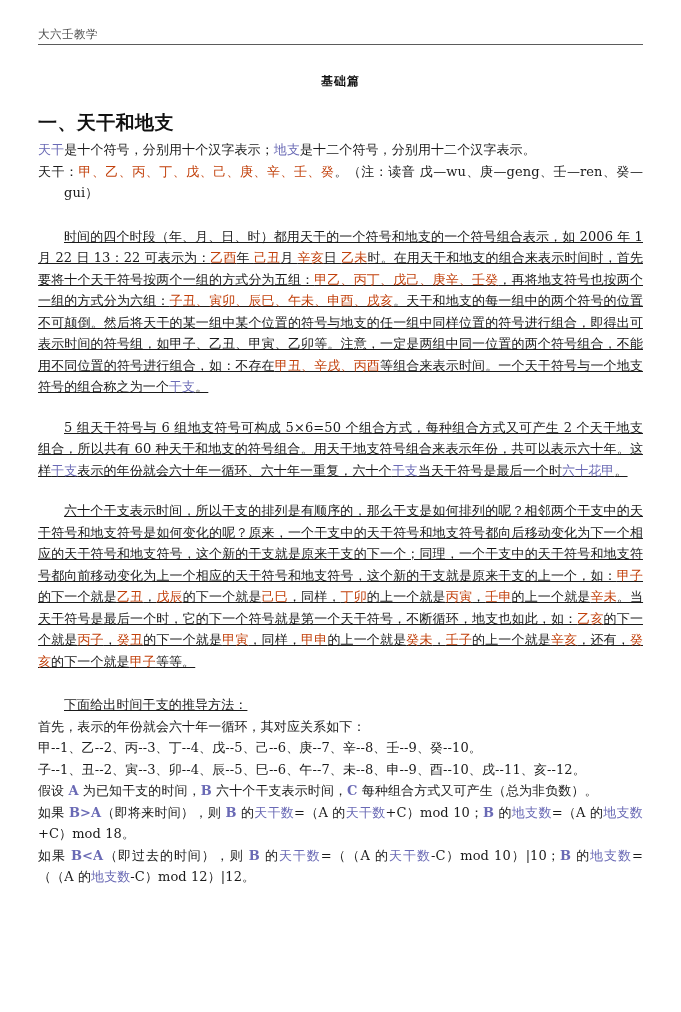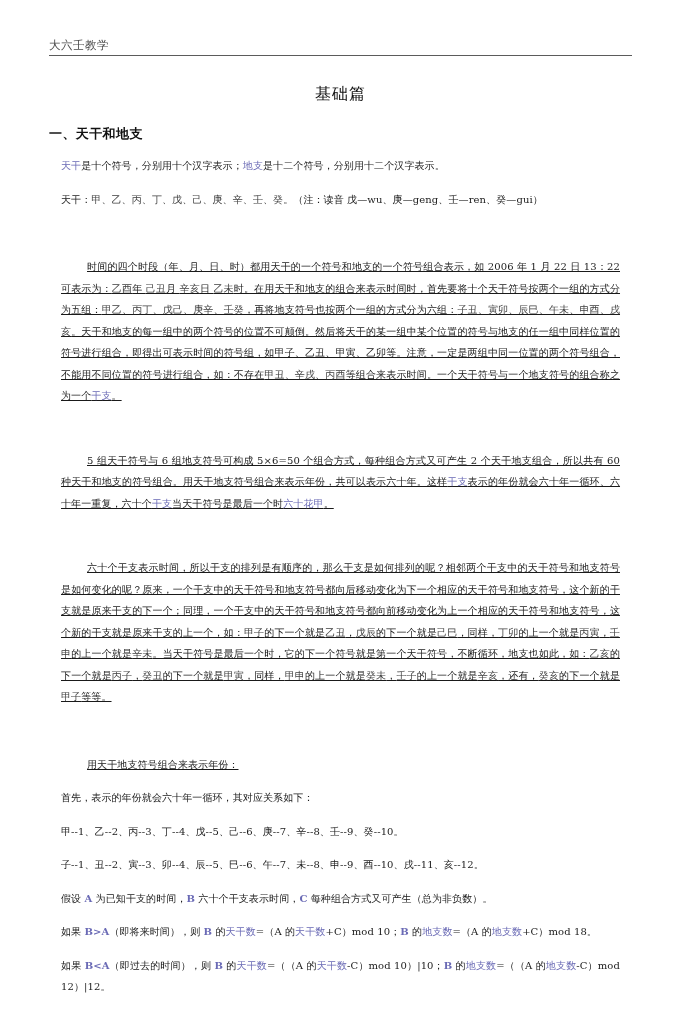--- a/index.html
+++ b/index.html
@@ -12,21 +12,21 @@
     height: 1012px;
     overflow: hidden;
     font-family: "DejaVu Serif", "Liberation Serif", serif;
     color: #1a1a1a;
   }
   .page {
     position: relative;
     width: 681px;
     height: 1012px;
     box-sizing: border-box;
-    padding: 16px;
+    padding: 5px;
   }
   
   .header-zone {
     padding: 22px 33px 0 33px;
   }
   .header-text {
     font-size: 11.5px;
     color: #4a4a4a;
     letter-spacing: 0.5px;
     line-height: 14px;
@@ -37,55 +37,55 @@
     height: 0;
     border-top: 1.6px solid #5b5b5b;
     margin: 0;
   }
   
   .content {
     padding: 0 33px 0 33px;
   }
   .doc-title {
     text-align: center;
-    font-size: 16px;
-    font-weight: normal;
+    font-size: 12px;
+    font-weight: bold;
     letter-spacing: 1px;
     margin: 28px 0 0 0;
     color: #111;
     font-family: "DejaVu Serif", "Liberation Serif", serif;
   }
   .section-head {
-    font-size: 13px;
+    font-size: 19px;
     font-weight: bold;
     margin: 20px 0 3px 0;
     letter-spacing: 0.4px;
     color: #111;
   }
   p.para {
-    font-size: 10px;
+    font-size: 13px;
     line-height: 21.5px;
-    margin: 12px;
+    margin: 0;
     text-align: justify;
     text-justify: inter-ideograph;
     letter-spacing: 0.1px;
     color: #1a1a1a;
   }
   p.indent {
     text-indent: 26px;
     text-decoration: underline;
   }
   p.hang {
     padding-left: 26px;
     text-indent: -26px;
   }
   .gap-lg { height: 19px; }
   .gap-xl { height: 22px; }
 
-  .o  { color: #404040; }   
+  .o  { color: #c2410c; }   
   .b  { color: #6a6ab5; }
   .lat { font-family: "DejaVu Serif", "Liberation Serif", serif; font-weight: bold; }
 </style>
 </head>
 <body>
 
 <div class="page">
 
   <div class="header-zone">
     <div class="header-text">大六壬教学</div>
@@ -110,21 +110,21 @@
     <div class="gap-lg"></div>
 
     <p class="para indent"><span>5 组天干符号与 6 组地支符号可构成 5×6=50 个组合方式，每种组合方式又可产生 2 个天干地支组合，所以共有 60 种天干和地支的符号组合。用天干地支符号组合来表示年份，共可以表示六十年。这样</span><span class="b">干支</span><span>表示的年份就会六十年一循环、六十年一重复，六十个</span><span class="b">干支</span><span>当天干符号是最后一个时</span><span class="b">六十花甲</span><span>。</span></p>
 
     <div class="gap-lg"></div>
 
     <p class="para indent"><span>六十个干支表示时间，所以干支的排列是有顺序的，那么干支是如何排列的呢？相邻两个干支中的天干符号和地支符号是如何变化的呢？原来，一个干支中的天干符号和地支符号都向后移动变化为下一个相应的天干符号和地支符号，这个新的干支就是原来干支的下一个；同理，一个干支中的天干符号和地支符号都向前移动变化为上一个相应的天干符号和地支符号，这个新的干支就是原来干支的上一个，如：</span><span class="o">甲子</span><span>的下一个就是</span><span class="o">乙丑</span><span>，</span><span class="o">戊辰</span><span>的下一个就是</span><span class="o">己巳</span><span>，同样，</span><span class="o">丁卯</span><span>的上一个就是</span><span class="o">丙寅</span><span>，</span><span class="o">壬申</span><span>的上一个就是</span><span class="o">辛未</span><span>。当天干符号是最后一个时，它的下一个符号就是第一个天干符号，不断循环，地支也如此，如：</span><span class="o">乙亥</span><span>的下一个就是</span><span class="o">丙子</span><span>，</span><span class="o">癸丑</span><span>的下一个就是</span><span class="o">甲寅</span><span>，同样，</span><span class="o">甲申</span><span>的上一个就是</span><span class="o">癸未</span><span>，</span><span class="o">壬子</span><span>的上一个就是</span><span class="o">辛亥</span><span>，还有，</span><span class="o">癸亥</span><span>的下一个就是</span><span class="o">甲子</span><span>等等。</span></p>
 
     <div class="gap-xl"></div>
 
-    <p class="para indent">用天干地支符号组合来表示年份：</p>
+    <p class="para indent">下面给出时间干支的推导方法：</p>
     <p class="para">首先，表示的年份就会六十年一循环，其对应关系如下：</p>
     <p class="para o">甲--1、乙--2、丙--3、丁--4、戊--5、己--6、庚--7、辛--8、壬--9、癸--10。</p>
     <p class="para o">子--1、丑--2、寅--3、卯--4、辰--5、巳--6、午--7、未--8、申--9、酉--10、戌--11、亥--12。</p>
 
     <p class="para"><span>假设 </span><span class="b lat">A</span><span> 为已知干支的时间，</span><span class="b lat">B</span><span> 六十个干支表示时间，</span><span class="b lat">C</span><span> 每种组合方式又可产生（总为非负数）。</span></p>
 
     <p class="para"><span>如果 </span><span class="b lat">B&gt;A</span><span>（即将来时间），则 </span><span class="b lat">B</span><span> 的</span><span class="b">天干数</span><span>=（A 的</span><span class="b">天干数</span><span>+C）mod  10；</span><span class="b lat">B</span><span> 的</span><span class="b">地支数</span><span>=（A 的</span><span class="b">地支数</span><span>+C）mod 18。</span></p>
 
     <p class="para"><span>如果 </span><span class="b lat">B&lt;A</span><span>（即过去的时间），则 </span><span class="b lat">B</span><span> 的</span><span class="b">天干数</span><span>=（（A 的</span><span class="b">天干数</span><span>-C）mod 10）|10；</span><span class="b lat">B</span><span> 的</span><span class="b">地支数</span><span>=（（A 的</span><span class="b">地支数</span><span>-C）mod 12）|12。</span></p>
 

